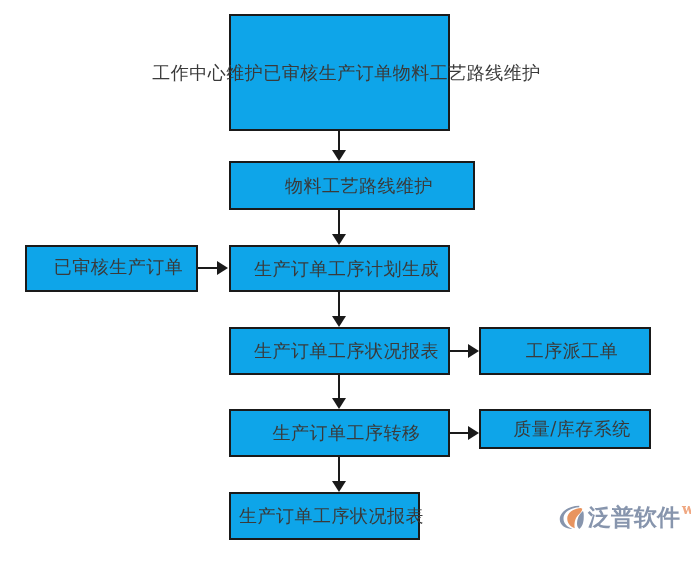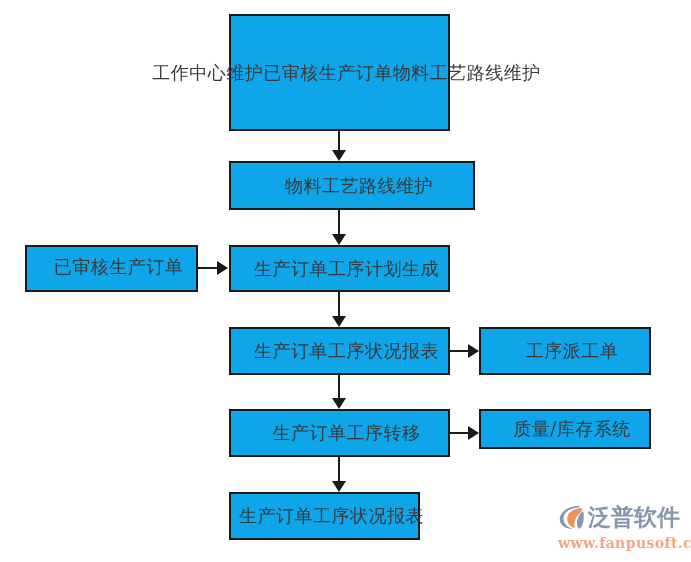--- a/index.html
+++ b/index.html
@@ -101,21 +101,20 @@
   #edge8-head  { left: 332px; top: 481px; }
 
   
   #watermark {
     position: absolute;
     left: 556px;
     top: 500px;
     width: 134px;
     height: 56px;
     display: flex;
-    flex-direction: column;
     align-items: flex-start;
     justify-content: flex-start;
   }
   #watermark-top {
     display: flex;
     align-items: center;
     height: 34px;
   }
   #watermark-mark {
     width: 30px;

